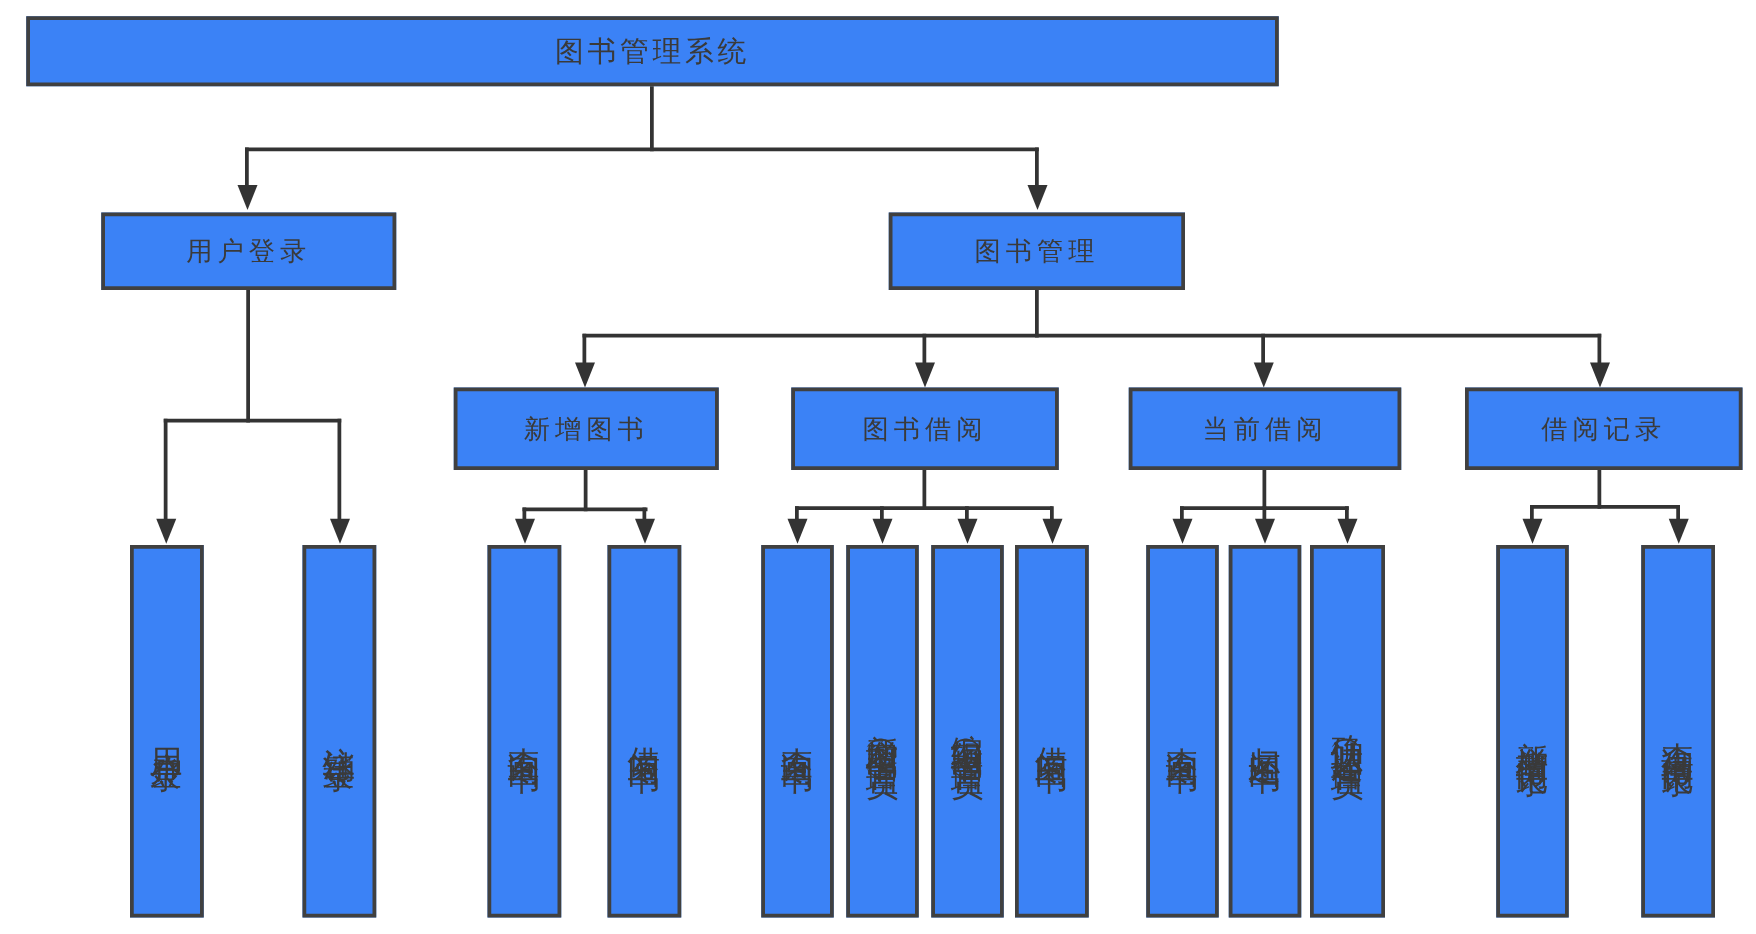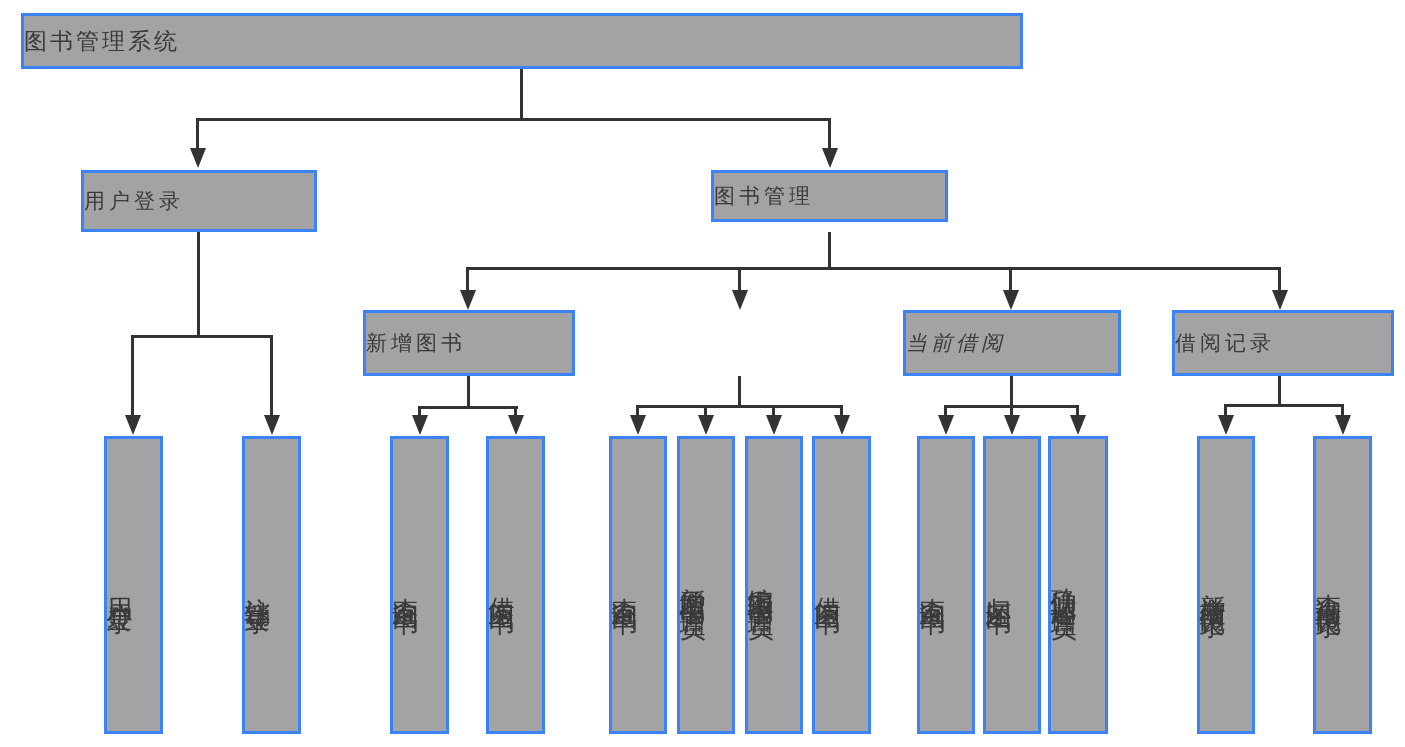--- a/index.html
+++ b/index.html
@@ -1,22 +1,22 @@
 <!DOCTYPE html>
 <html><head>
 <meta charset="utf-8">
 <style>
   html,body{margin:0;padding:0;background:#fff;}
   .canvas{
     position:relative;width:1405px;height:747px;background:#ffffff;
     font-family:"Liberation Sans","DejaVu Sans",sans-serif;overflow:hidden;
   }
   .box{
-    position:absolute;border:3px solid #3b82f6;background:#a3a3a3;
-    display:flex;align-items:center;
+    position:absolute;border:3px solid #404040;background:#3b82f6;
+    display:flex;align-items:center;justify-content:center;
     box-sizing:border-box;color:#3a3a3a;
   }
   .root-label{font-size:23px;letter-spacing:3px;color:#3a3a3a;white-space:nowrap;}
   .hlabel{font-size:21px;letter-spacing:4px;color:#3a3a3a;white-space:nowrap;}
   .vtext{
     writing-mode:vertical-rl;text-orientation:mixed;
     font-size:26px;letter-spacing:4px;color:#3a3a3a;line-height:1;
   }
   .line{position:absolute;background:#333333;}
   .v{width:3px;}
@@ -43,21 +43,21 @@
   <div class="line v" style="left:520px;top:69px;height:52px;"></div>
   <div class="line h" style="left:196px;top:118px;width:635px;"></div>
   <div class="line v" style="left:196px;top:118px;height:33px;"></div>
   <div class="ah" style="left:190px;top:148px;"></div>
   <div class="line v" style="left:828px;top:118px;height:33px;"></div>
   <div class="ah" style="left:822px;top:148px;"></div>
 
   <div class="box" style="left:81px;top:170px;width:236px;height:62px;">
     <span class="hlabel">用户登录</span>
   </div>
-  <div class="box" style="left:711px;top:170px;width:237px;height:52px;">
+  <div class="box" style="left:711px;top:170px;width:237px;height:62px;">
     <span class="hlabel">图书管理</span>
   </div>
 
   <div class="line v" style="left:197px;top:232px;height:106px;"></div>
   <div class="line h" style="left:131px;top:335px;width:142px;"></div>
   <div class="line v" style="left:131px;top:335px;height:82px;"></div>
   <div class="ah" style="left:125px;top:415px;"></div>
   <div class="line v" style="left:270px;top:335px;height:82px;"></div>
   <div class="ah" style="left:264px;top:415px;"></div>
 
@@ -68,21 +68,24 @@
   <div class="line v" style="left:738px;top:267px;height:26px;"></div>
   <div class="ah" style="left:732px;top:290px;"></div>
   <div class="line v" style="left:1009px;top:267px;height:26px;"></div>
   <div class="ah" style="left:1003px;top:290px;"></div>
   <div class="line v" style="left:1278px;top:267px;height:26px;"></div>
   <div class="ah" style="left:1272px;top:290px;"></div>
 
   <div class="box" style="left:363px;top:310px;width:212px;height:66px;">
     <span class="hlabel">新增图书</span>
   </div>
-  <div class="box" style="left:903px;top:310px;width:218px;height:66px;font-style:italic;">
+  <div class="box" style="left:633px;top:310px;width:214px;height:66px;">
+    <span class="hlabel">图书借阅</span>
+  </div>
+  <div class="box" style="left:903px;top:310px;width:218px;height:66px;">
     <span class="hlabel">当前借阅</span>
   </div>
   <div class="box" style="left:1172px;top:310px;width:222px;height:66px;">
     <span class="hlabel">借阅记录</span>
   </div>
 
   <div class="line v" style="left:467px;top:376px;height:33px;"></div>
   <div class="line h" style="left:418px;top:406px;width:100px;"></div>
   <div class="line v" style="left:418px;top:406px;height:11px;"></div>
   <div class="ah" style="left:412px;top:415px;"></div>

